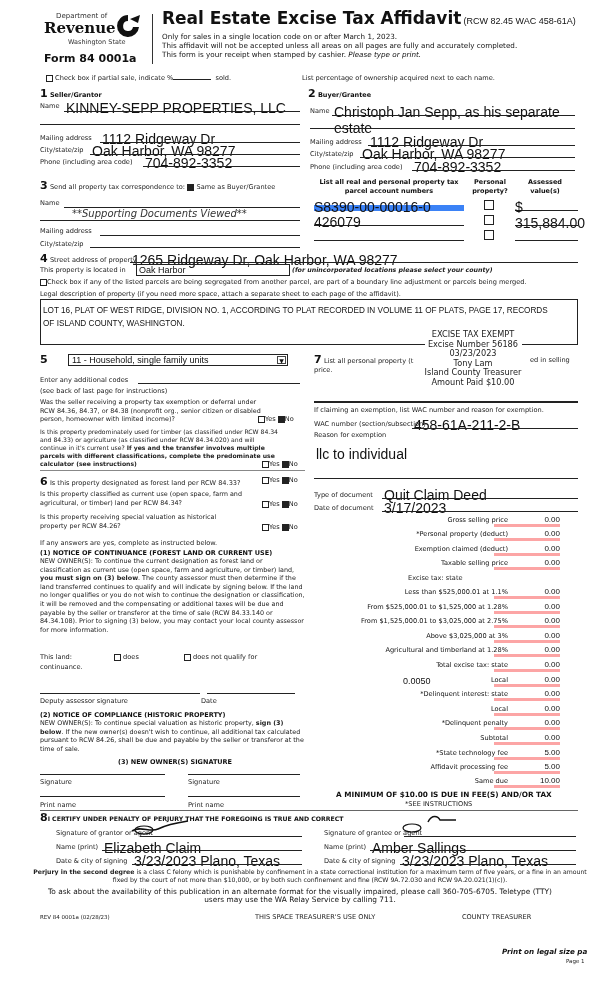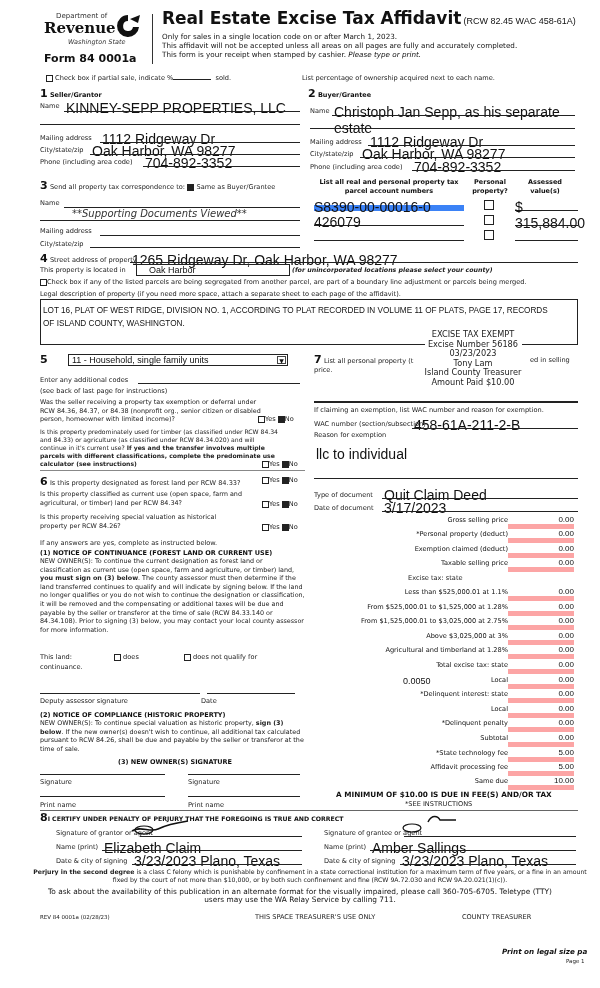--- a/index.html
+++ b/index.html
@@ -7,34 +7,34 @@
 .abs{position:absolute}
 .hw{font-family:"Liberation Sans",sans-serif;font-size:14px;color:#111}
 .line{position:absolute;border-bottom:1px solid #222}
 .lbl{font-size:6.6px;color:#222;white-space:nowrap}
 .cb{display:inline-block;width:7px;height:7px;border:1px solid #222;vertical-align:middle;position:relative;background:#fff}
 .cb.on::after{content:"";position:absolute;left:0;top:0;width:5px;height:5px;background:#222}
 .num{font-weight:bold;font-size:11px}
 .sec{font-weight:bold;font-size:6.5px}
 .fee-row{position:absolute;left:310px;width:268px;height:11px;font-size:6.6px}
 .fee-row .fl{position:absolute;right:70px;top:0;white-space:nowrap}
-.fee-row .fv{position:absolute;right:4px;top:-1px;width:66px;text-align:right;border-bottom:5px solid #fca5a5;font-family:"Liberation Sans",sans-serif;font-size:8px}
+.fee-row .fv{position:absolute;right:18px;top:-1px;width:66px;text-align:right;border-bottom:3px solid #fca5a5;font-family:"Liberation Sans",sans-serif;font-size:8px}
 .para{font-size:6.4px;line-height:8.6px;color:#222}
 </style>
 </head>
 <body>
 
 <div class="abs" style="left:30px;top:10px;width:118px;height:50px">
   <div class="abs" style="left:26px;top:2px;font-size:7px;color:#333">Department of</div>
   <div class="abs" style="left:14px;top:9px;font-size:15px;font-weight:bold;font-family:'DejaVu Serif',serif">Revenue</div>
   <svg class="abs" style="left:84px;top:3px" width="28" height="26" viewBox="0 0 28 26">
       <path d="M14 2 A11 11 0 1 0 25 14 L19 14 A5 5 0 1 1 14 8 Z" fill="#111"></path>
       <path d="M16 6 L26 2 L24 10 Z" fill="#111"></path>
     </svg>
-  <div class="abs" style="left:38px;top:28px;font-size:6.5px;font-style:italic;color:#333">Washington State</div>
+  <div class="abs" style="left:38px;top:28px;font-size:6.5px;color:#333">Washington State</div>
 </div>
 <div class="abs" style="left:44px;top:52px;font-size:11px;font-weight:bold">Form 84 0001a</div>
 <div class="abs" style="left:152px;top:14px;height:50px;border-left:1px solid #333"></div>
 <div class="abs" style="left:162px;top:8px;white-space:nowrap">
   <span style="font-size:17px;font-weight:bold">Real Estate Excise Tax Affidavit</span>
   <span style="font-family:'Liberation Sans',sans-serif;font-size:9px">(RCW 82.45 WAC 458-61A)</span>
 </div>
 <div class="abs" style="left:162px;top:32px;font-size:7.2px;line-height:9px;white-space:nowrap">
   <div>Only for sales in a single location code on or after March 1, 2023.</div>
   <div>This affidavit will not be accepted unless all areas on all pages are fully and accurately completed.</div>
@@ -111,21 +111,21 @@
     <div class="abs hw" style="left:205px;top:0;width:63px;border-bottom:1px solid #222;height:12px"></div>
   </div>
 </div>
 
 <div class="abs" style="left:40px;top:252px;white-space:nowrap">
   <span class="num">4</span> <span class="lbl">Street address of property</span>
 </div>
 <div class="abs hw" style="left:132px;top:252px">1265 Ridgeway Dr, Oak Harbor, WA  98277</div>
 <div class="line" style="left:130px;top:262px;width:448px"></div>
 <div class="abs lbl" style="left:40px;top:266px">This property is located in</div>
-<div class="abs hw" style="left:136px;top:264px;width:154px;height:12px;border:1px solid #222;padding-left:12px;font-size:9px;line-height:11px">Oak Harbor</div>
+<div class="abs hw" style="left:136px;top:264px;width:154px;height:12px;border:1px solid #222;padding-left:2px;font-size:9px;line-height:11px">Oak Harbor</div>
 <div class="abs lbl" style="left:292px;top:266px;font-style:italic;font-weight:bold;font-size:6.3px">(for unincorporated locations please select your county)</div>
 <div class="abs lbl" style="left:40px;top:278px">
   <span class="cb"></span><span>Check box if any of the listed parcels are being segregated from another parcel, are part of a boundary line adjustment or parcels being merged.</span>
 </div>
 <div class="abs lbl" style="left:40px;top:290px">Legal description of property (if you need more space, attach a separate sheet to each page of the affidavit).</div>
 <div class="abs" style="left:40px;top:299px;width:538px;height:46px;border:1px solid #222;border-bottom:none">
   <div class="hw" style="padding:4px 2px;font-size:8.2px;line-height:13px;width:520px">LOT 16, PLAT OF WEST RIDGE, DIVISION NO. 1, ACCORDING TO PLAT RECORDED IN VOLUME 11 OF PLATS, PAGE 17, RECORDS OF ISLAND COUNTY, WASHINGTON.</div>
 </div>
 <div class="line" style="left:40px;top:344px;width:385px"></div>
 <div class="line" style="left:522px;top:344px;width:56px"></div>

